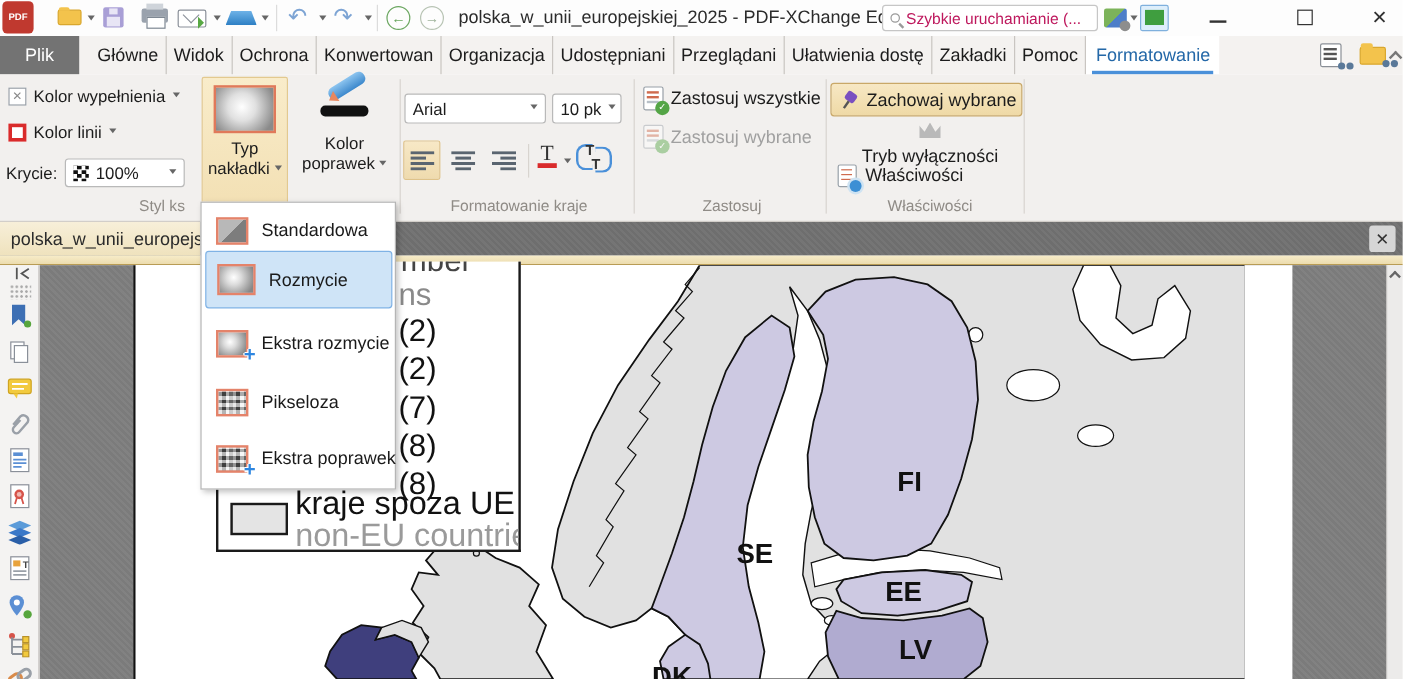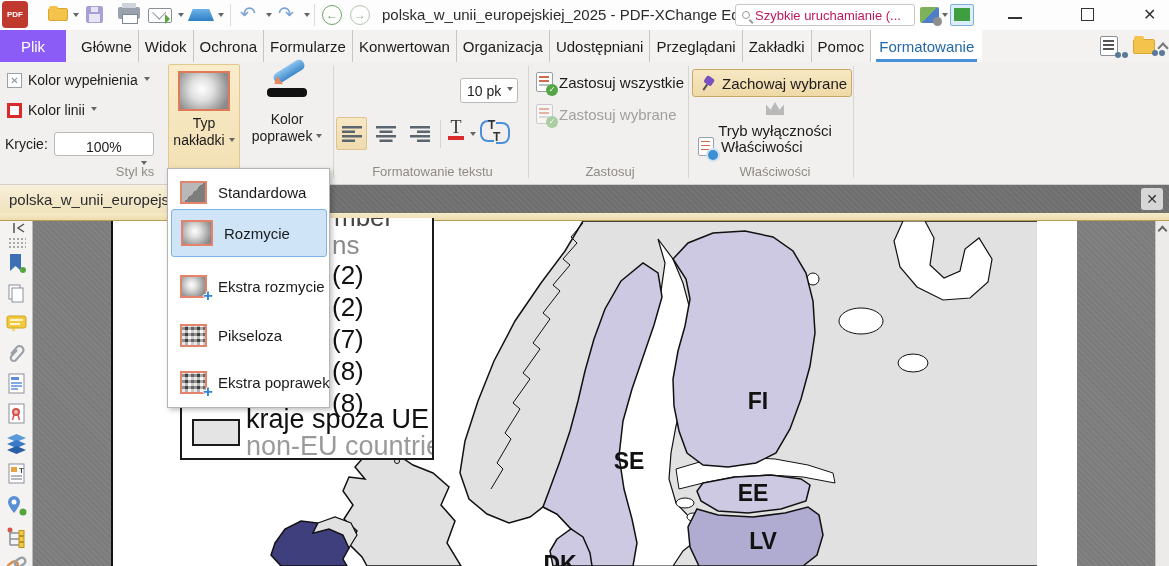--- a/index.html
+++ b/index.html
@@ -38,21 +38,21 @@
   .uiopt-ic { left:920px; top:7px; width:19px; height:16px; background:linear-gradient(135deg,#7cb35a 50%,#4d7ec9 50%); border-radius:2px; }
   .uiopt-ic::after { content:""; position:absolute; right:-3px; bottom:-3px; width:9px; height:9px; border-radius:50%; background:#8d8d8d; }
   .fs-ic { left:950px; top:4px; width:24px; height:22px; background:#ddeefb; border:1px solid #7fb0dd; border-radius:2px; }
   .fs-ic::before { content:""; position:absolute; left:3px; top:3px; width:16px; height:13px; background:#3f9e3f; clip-path:polygon(0 0,40% 0,0 40%,0 0,100% 0,100% 40%,60% 0,100% 0,100% 100%,60% 100%,100% 60%,100% 100%,0 100%,0 60%,40% 100%,0 100%); }
   .min-ic { left:1008px; top:17px; width:14px; height:2px; background:#333; }
   .max-ic { left:1081px; top:8px; width:13px; height:13px; border:1.5px solid #333; }
   .close-x { left:1143px; top:5px; font-size:16px; color:#333; }
 
   
   .tabsrow { left:0; top:30px; width:1169px; height:32px; background:#f4f2f0; display:flex; align-items:stretch; }
-  .tab-file { width:66px; background:#8b5cf6; color:#fff; font-size:15px; display:flex; align-items:center; justify-content:center; }
+  .tab-file { width:66px; background:#737373; color:#fff; font-size:15px; display:flex; align-items:center; justify-content:center; }
   .rtab { font-size:15px; color:#1c1c1c; display:flex; align-items:center; padding:0 6px; border-right:1px solid #c9c5c1; white-space:nowrap; overflow:hidden; }
   .rtab.first { margin-left:9px; }
   .rtab-active { position:relative; background:#fff; color:#2468a8; border-right:none; padding:0 8px; font-size:15px; display:flex; align-items:center; }
   .rtab-active::after { content:""; position:absolute; left:5px; right:5px; bottom:0; height:3px; background:#4a90d9; }
   .findpage-ic { left:1100px; top:36px; width:18px; height:20px; background:#fff; border:1px solid #8a8f96; border-radius:2px; }
   .findpage-ic::before { content:""; position:absolute; left:2px; top:3px; width:11px; height:1.5px; background:#555; box-shadow:0 4px 0 #555, 0 8px 0 #555; }
   .findpage-ic::after, .findfolder-ic::after { content:""; position:absolute; right:-4px; bottom:-3px; width:6px; height:6px; border-radius:50%; background:#5a7999; box-shadow:7px 0 0 #5a7999; }
   .findfolder-ic { left:1133px; top:39px; width:22px; height:15px; background:#f3c34c; border:1px solid #d9a72e; border-radius:2px; }
   .findfolder-ic::before { content:""; position:absolute; left:0; top:-4px; width:10px; height:4px; background:#f3c34c; border-radius:2px 2px 0 0; }
   .chev-up { width:8px; height:8px; border-left:2px solid #777; border-top:2px solid #777; transform:rotate(45deg); }
@@ -173,25 +173,25 @@
   <div class="abs min-ic"></div>
   <div class="abs max-ic"></div>
   <span class="abs close-x">✕</span>
 </div>
 
 <div class="abs tabsrow">
   <div class="tab-file">Plik</div>
   <div class="rtab first">Główne</div>
   <div class="rtab">Widok</div>
   <div class="rtab">Ochrona</div>
-  <div class="rtab">Formularze</div>
   <div class="rtab">Konwertowan</div>
   <div class="rtab">Organizacja</div>
   <div class="rtab">Udostępniani</div>
   <div class="rtab">Przeglądani</div>
+  <div class="rtab">Ułatwienia dostę</div>
   <div class="rtab">Zakładki</div>
   <div class="rtab">Pomoc</div>
   <div class="rtab-active">Formatowanie</div>
 </div>
 <div class="abs findpage-ic"></div>
 <div class="abs findfolder-ic"></div>
 <div class="abs chev-up" style="left:1159px;top:44px;"></div>
 
 <div class="abs ribbon">
 
@@ -200,21 +200,21 @@
     <span class="rb-text">Kolor wypełnienia</span>
     <span class="caret"></span>
   </div>
   <div class="abs small-row" style="left:7px;top:40px;">
     <span class="line-ic"></span>
     <span class="rb-text">Kolor linii</span>
     <span class="caret"></span>
   </div>
   <div class="abs small-row" style="left:5px;top:70px;">
     <span class="rb-text">Krycie:</span>
-    <span class="combo" style="width:100px;height:24px;flex-direction:column;">
+    <span class="combo" style="width:100px;height:24px;">
       <span class="checker"></span>
       <span class="rb-text">100%</span>
       <span class="caret" style="margin-left:auto;"></span>
     </span>
   </div>
   <div class="abs rb-label" style="left:100px;width:70px;">Styl ks</div>
 
   <div class="abs overlay-btn bigbtn">
     <div class="overlay-ic"></div>
     <div class="btn-label2">
@@ -228,20 +228,24 @@
         <span class="marker-pen"></span>
       </div>
     <div class="btn-label2" style="margin-top:14px;">
       <div>Kolor</div>
       <div><span>poprawek</span> <span class="caret"></span></div>
     </div>
   </div>
 
   <div class="abs rb-sep" style="left:333px;"></div>
 
+  <div class="abs combo" style="left:337px;top:16px;width:118px;height:25px;">
+    <span class="rb-text">Arial</span>
+    <span class="caret" style="margin-left:auto;"></span>
+  </div>
   <div class="abs combo" style="left:460px;top:16px;width:58px;height:25px;">
     <span class="rb-text">10 pk</span>
     <span class="caret" style="margin-left:auto;"></span>
   </div>
   <div class="abs alignbtn active" style="left:336px;top:55px;">
     <svg width="20" height="16">
         <g fill="#5a6570">
           <rect y="0" width="20" height="2.5"></rect>
           <rect y="4.5" width="13" height="2.5"></rect>
           <rect y="9" width="20" height="2.5"></rect>
@@ -269,21 +273,21 @@
         </g>
       </svg>
   </div>
   <div class="abs rb-sep" style="top:58px;left:440px;height:28px;"></div>
   <div class="abs tcolor" style="left:448px;top:58px;">T<div class="bar"></div></div>
   <span class="abs caret" style="left:470px;top:70px;"></span>
   <div class="abs rotate-ic" style="left:480px;top:56px;">
       <span class="t1">T</span>
       <span class="t2">T</span>
     </div>
-  <div class="abs rb-label" style="left:350px;width:165px;">Formatowanie tekstu</div>
+  <div class="abs rb-label" style="left:350px;width:165px;">Formatowanie kraje</div>
 
   <div class="abs rb-sep" style="left:528px;"></div>
 
   <div class="abs small-row" style="left:536px;top:10px;">
     <span class="apply-ic"></span>
     <span class="rb-text" style="font-size:15px;text-align:right;">Zastosuj wszystkie</span>
   </div>
   <div class="abs small-row" style="left:536px;top:42px;">
     <span class="apply-ic dim"></span>
     <span class="rb-text" style="font-size:15px;color:#a0a0a0;">Zastosuj wybrane</span>

